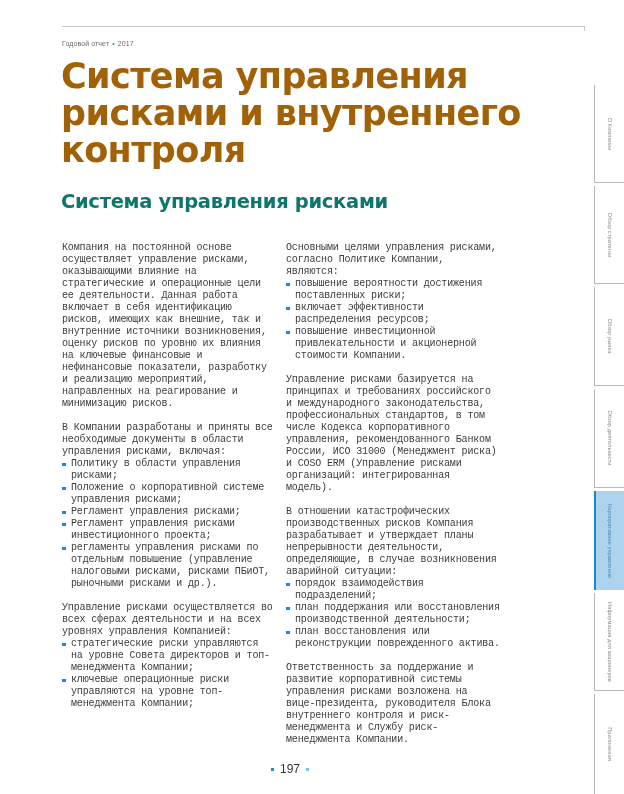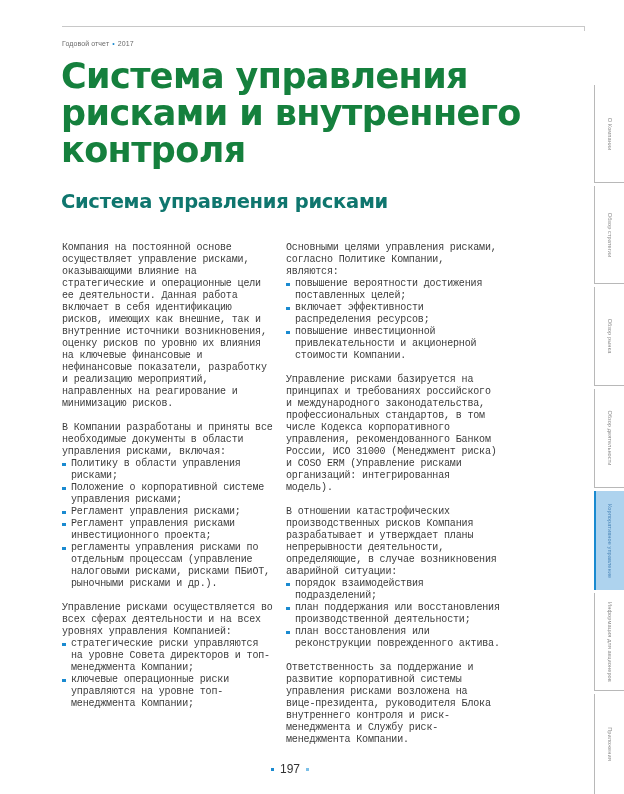--- a/index.html
+++ b/index.html
@@ -5,21 +5,21 @@
     * { margin: 0; padding: 0; box-sizing: border-box; }
     html, body { width: 624px; height: 794px; background: #ffffff; overflow: hidden; }
     body { position: relative; font-family: "Liberation Sans", "DejaVu Sans", sans-serif; color: #3c3c3c; }
 
     .top-rule { position: absolute; left: 62px; top: 26px; width: 523px; height: 1px; background: #c8c8c8; }
     .top-rule-tick { position: absolute; left: 584px; top: 26px; width: 1px; height: 5px; background: #c8c8c8; }
 
     .running-head { position: absolute; left: 62px; top: 40px; font-size: 7px; color: #6a6a6a; letter-spacing: 0.1px; }
     .running-head .dot { color: #1a8ad0; margin: 0 3px; }
 
-    .page-title { position: absolute; left: 61px; top: 58px; width: 480px; font-family: "DejaVu Sans", sans-serif; font-weight: bold; font-size: 35px; line-height: 37px; color: #15803d; letter-spacing: -0.6px; }
+    .page-title { position: absolute; left: 61px; top: 58px; width: 480px; font-family: "DejaVu Sans", sans-serif; font-weight: bold; font-size: 35px; line-height: 37px; color: #a16207; letter-spacing: -0.6px; }
     .section-title { position: absolute; left: 61px; top: 190px; font-family: "DejaVu Sans", sans-serif; font-weight: bold; font-size: 19.5px; color: #0f766e; letter-spacing: -0.3px; }
 
     .col { position: absolute; top: 242px; width: 212px; font-family: Liberation Mono, monospace; font-size: 10px; line-height: 12px; color: #3c3c3c; letter-spacing: -0.15px; }
     .col-left { left: 62px; }
     .col-right { left: 286px; width: 214px; }
     .para { margin-bottom: 12px; }
     .list { list-style: none; margin-bottom: 12px; }
     .list li { position: relative; padding-left: 9px; }
     .list li::before { content: ""; position: absolute; left: 0; top: 5px; width: 4px; height: 3px; background: #1a8ad0; }
 
@@ -48,33 +48,33 @@
 <h2 class="section-title">Система управления рисками</h2>
 
 <div class="col col-left">
   <p class="para">Компания на постоянной основе осуществляет управление рисками, оказывающими влияние на стратегические и операционные цели ее деятельности. Данная работа включает в себя идентификацию рисков, имеющих как внешние, так и внутренние источники возникновения, оценку рисков по уровню их влияния на ключевые финансовые и нефинансовые показатели, разработку и реализацию мероприятий, направленных на реагирование и минимизацию рисков.</p>
   <p>В Компании разработаны и приняты все необходимые документы в области управления рисками, включая:</p>
   <ul class="list">
     <li>Политику в области управления рисками;</li>
     <li>Положение о корпоративной системе управления рисками;</li>
     <li>Регламент управления рисками;</li>
     <li>Регламент управления рисками инвестиционного проекта;</li>
-    <li>регламенты управления рисками по отдельным процессам (управление налоговыми рисками, рисками ПБиОТ, рыночными рисками и др.).</li>
+    <li>регламенты управления рисками по отдельным повышение (управление налоговыми рисками, рисками ПБиОТ, рыночными рисками и др.).</li>
   </ul>
   <p>Управление рисками осуществляется во всех сферах деятельности и на всех уровнях управления Компанией:</p>
   <ul class="list">
     <li>стратегические риски управляются на уровне Совета директоров и топ-менеджмента Компании;</li>
     <li>ключевые операционные риски управляются на уровне топ-менеджмента Компании;</li>
   </ul>
 </div>
 
 <div class="col col-right">
   <p>Основными целями управления рисками, согласно Политике Компании, являются:</p>
   <ul class="list">
-    <li>повышение вероятности достижения поставленных целей;</li>
+    <li>повышение вероятности достижения поставленных риски;</li>
     <li>включает эффективности распределения ресурсов;</li>
     <li>повышение инвестиционной привлекательности и акционерной стоимости Компании.</li>
   </ul>
   <p class="para">Управление рисками базируется на принципах и требованиях российского и международного законодательства, профессиональных стандартов, в том числе Кодекса корпоративного управления, рекомендованного Банком России, ИСО 31000 (Менеджмент риска) и COSO ERM (Управление рисками организаций: интегрированная модель).</p>
   <p>В отношении катастрофических производственных рисков Компания разрабатывает и утверждает планы непрерывности деятельности, определяющие, в случае возникновения аварийной ситуации:</p>
   <ul class="list">
     <li>порядок взаимодействия подразделений;</li>
     <li>план поддержания или восстановления производственной деятельности;</li>
     <li>план восстановления или реконструкции поврежденного актива.</li>
   </ul>

